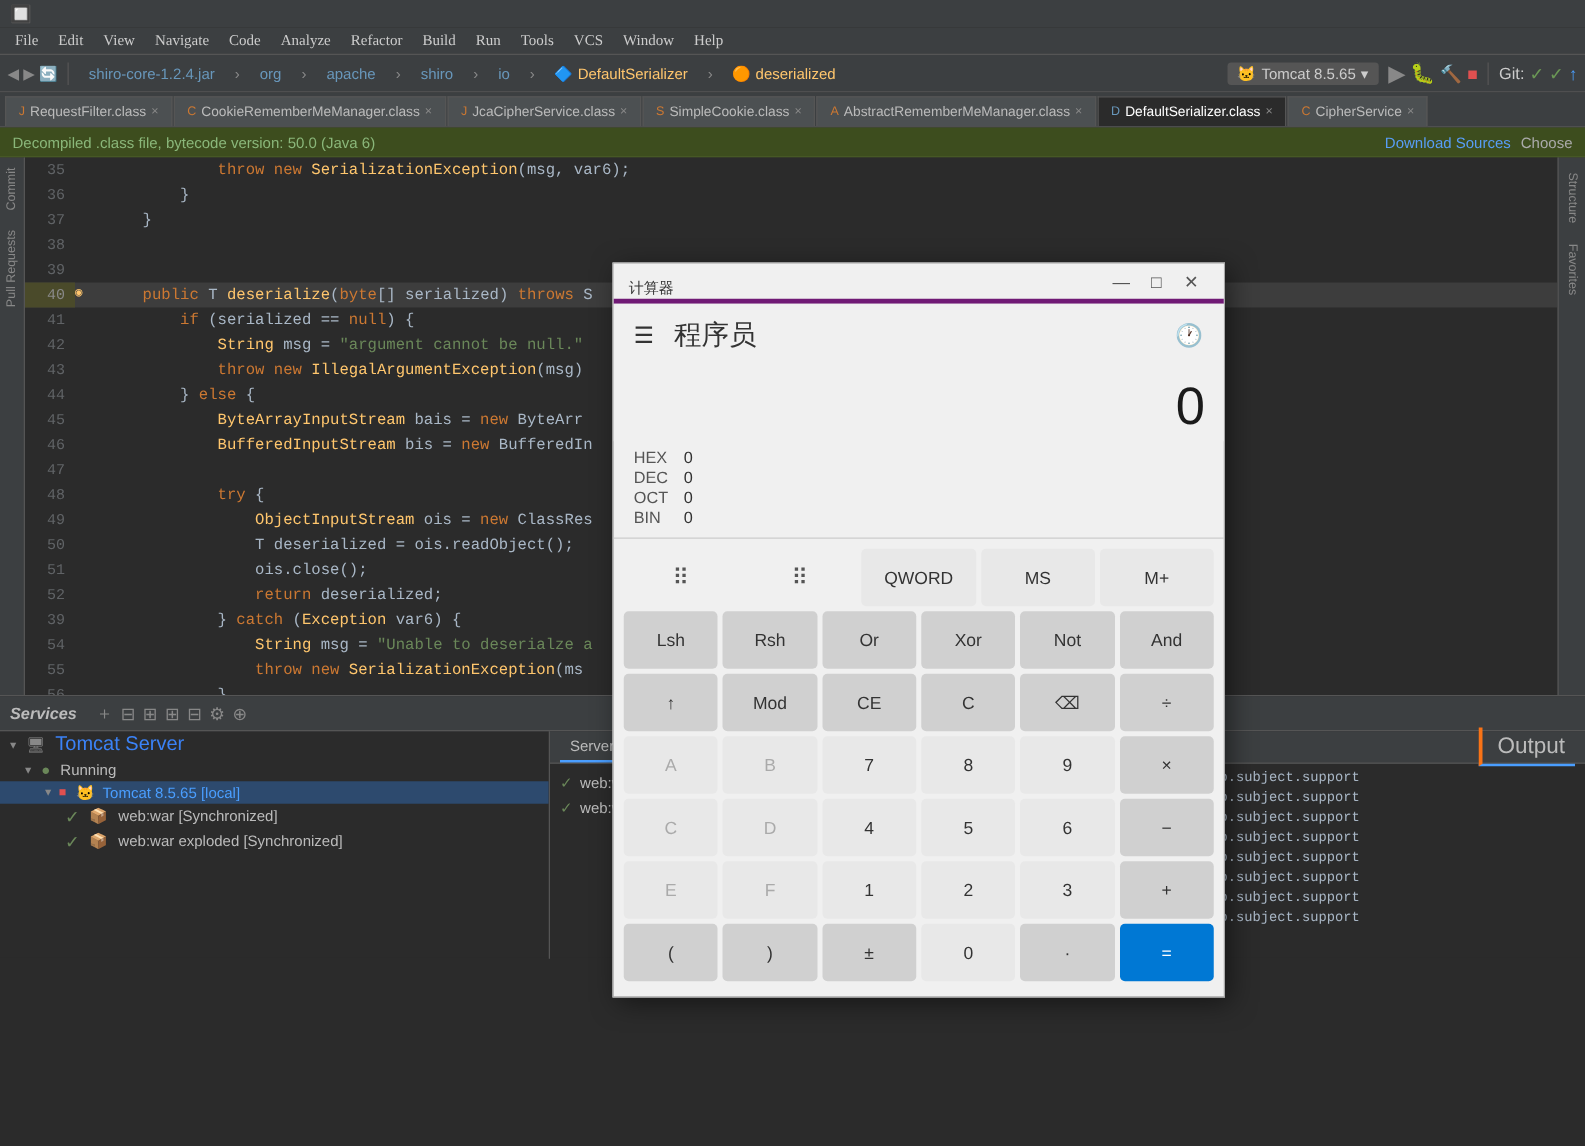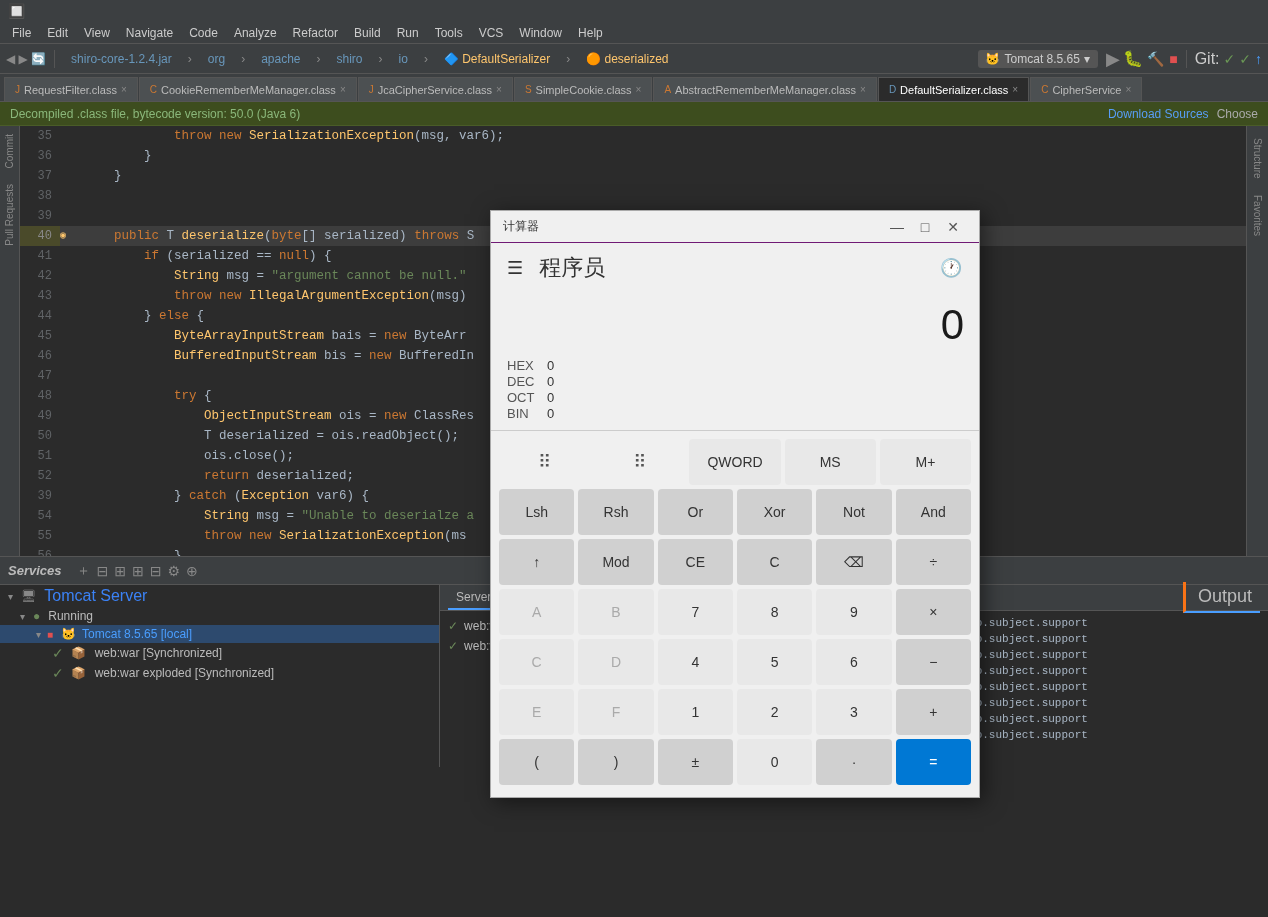--- a/index.html
+++ b/index.html
@@ -5,21 +5,21 @@
     * { margin: 0; padding: 0; box-sizing: border-box; }
     body { width: 1268px; height: 917px; overflow: hidden; font-family: 'Segoe UI', Arial, sans-serif; background: #2b2b2b; position: relative; }
 
     
     .ide-bg { width: 100%; height: 100%; background: #2b2b2b; position: absolute; top: 0; left: 0; }
 
     
     .title-bar { height: 22px; background: #3c3f41; display: flex; align-items: center; padding: 0 8px; font-size: 11px; color: #bbb; }
 
     
-    .menu-bar { height: 22px; background: #3c3f41; display: flex; align-items: center; padding: 0 4px; font-size: 12px; color: #ccc; border-bottom: 1px solid #555; }
+    .menu-bar { height: 22px; background: #3c3f41; display: flex; align-items: center; padding: 0 4px; font-size: 12px; color: #ccc; border-bottom: 1px solid #555; font-family: Liberation Serif, serif; }
     .menu-item { padding: 2px 8px; cursor: pointer; }
 
     
     .toolbar { height: 30px; background: #3c3f41; display: flex; align-items: center; padding: 0 6px; border-bottom: 1px solid #555; font-size: 11px; color: #ccc; gap: 4px; }
     .toolbar-sep { width: 1px; height: 18px; background: #555; margin: 0 4px; }
     .breadcrumb { display: flex; align-items: center; gap: 16px; margin-left: 8px; font-size: 12px; }
     .breadcrumb-item { color: #6897bb; }
     .breadcrumb-sep { color: #888; }
 
     
@@ -36,21 +36,21 @@
     .line-gutter { width: 20px; flex-shrink: 0; }
     .line-content { padding-left: 4px; color: #a9b7c6; white-space: pre; }
     .kw { color: #cc7832; }
     .str { color: #6a8759; }
     .cls { color: #ffc66d; }
     .tree-item { padding: 2px 0; display: flex; align-items: center; gap: 4px; padding-left: 8px; cursor: pointer; }
     .output-line { height: 16px; line-height: 16px; white-space: nowrap; }
 
     
     .calculator-overlay { position: absolute; top: 210px; left: 490px; width: 490px; background: #f0f0f0; border: 1px solid #aaa; box-shadow: 4px 4px 20px rgba(0,0,0,0.5); z-index: 100; font-family: 'Segoe UI', Arial, sans-serif; }
-    .calc-title-bar { height: 32px; background: #f0f0f0; display: flex; align-items: center; padding: 0 12px; border-bottom: 1px solid #701a75; }
+    .calc-title-bar { height: 32px; background: #f0f0f0; display: flex; align-items: flex-end; padding: 0 12px; border-bottom: 4px solid #701a75; }
     .calc-title-text { font-size: 12px; color: #333; flex: 1; }
     .calc-window-btn { width: 28px; height: 28px; display: flex; align-items: center; justify-content: center; cursor: pointer; font-size: 14px; color: #555; border-radius: 4px; }
     .calc-header { height: 50px; background: #f0f0f0; display: flex; align-items: center; padding: 0 16px; }
     .calc-menu-icon { font-size: 18px; color: #333; cursor: pointer; margin-right: 16px; }
     .calc-mode-title { font-size: 22px; color: #333; font-weight: 400; flex: 1; }
     .calc-history-icon { font-size: 18px; color: #555; cursor: pointer; }
     .calc-display { background: #f0f0f0; padding: 8px 16px 4px; text-align: right; }
     .calc-display-value { font-size: 42px; color: #1a1a1a; font-weight: 300; letter-spacing: -1px; }
     .calc-modes { padding: 4px 16px 8px; font-size: 13px; color: #555; }
     .calc-mode-row { display: flex; gap: 8px; margin: 1px 0; }
@@ -113,21 +113,21 @@
     <div style="background:#555; border-radius:3px; padding:2px 8px; font-size:12px; color:#ccc; display:flex; align-items:center; gap:4px; cursor:pointer;">
       <span>🐱</span>
       <span>Tomcat 8.5.65</span>
       <span>▾</span>
     </div>
     <span style="color:#888; font-size:18px; cursor:pointer; margin-left:4px;">▶</span>
     <span style="color:#888; font-size:16px; cursor:pointer;">🐛</span>
     <span style="color:#888; font-size:14px; cursor:pointer;">🔨</span>
     <span style="color:#e05050; font-size:14px; cursor:pointer;">■</span>
     <div class="toolbar-sep"></div>
-    <span style="font-size:16px; color:#ccc;">Git:</span>
+    <span style="font-size:13px; color:#ccc;">Git:</span>
     <span style="color:#6a9755; font-size:14px;">✓</span>
     <span style="color:#6a9755; font-size:14px;">✓</span>
     <span style="color:#4a9eff; font-size:14px;">↑</span>
   </div>
 
   <div class="tabs-row">
     <div class="tab">
       <span style="color:#cc7832; font-size:10px;">J</span>
       <span>RequestFilter.class</span>
       <span class="tab-close">×</span>

